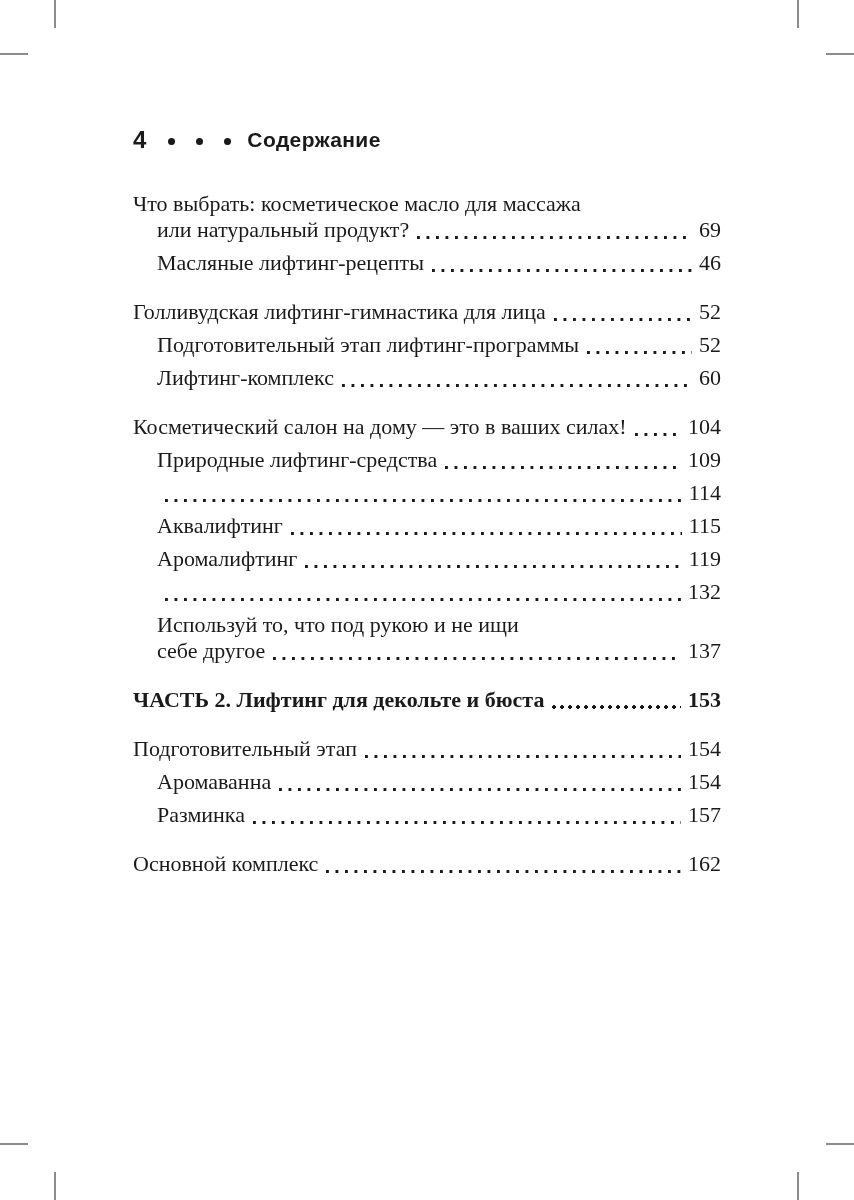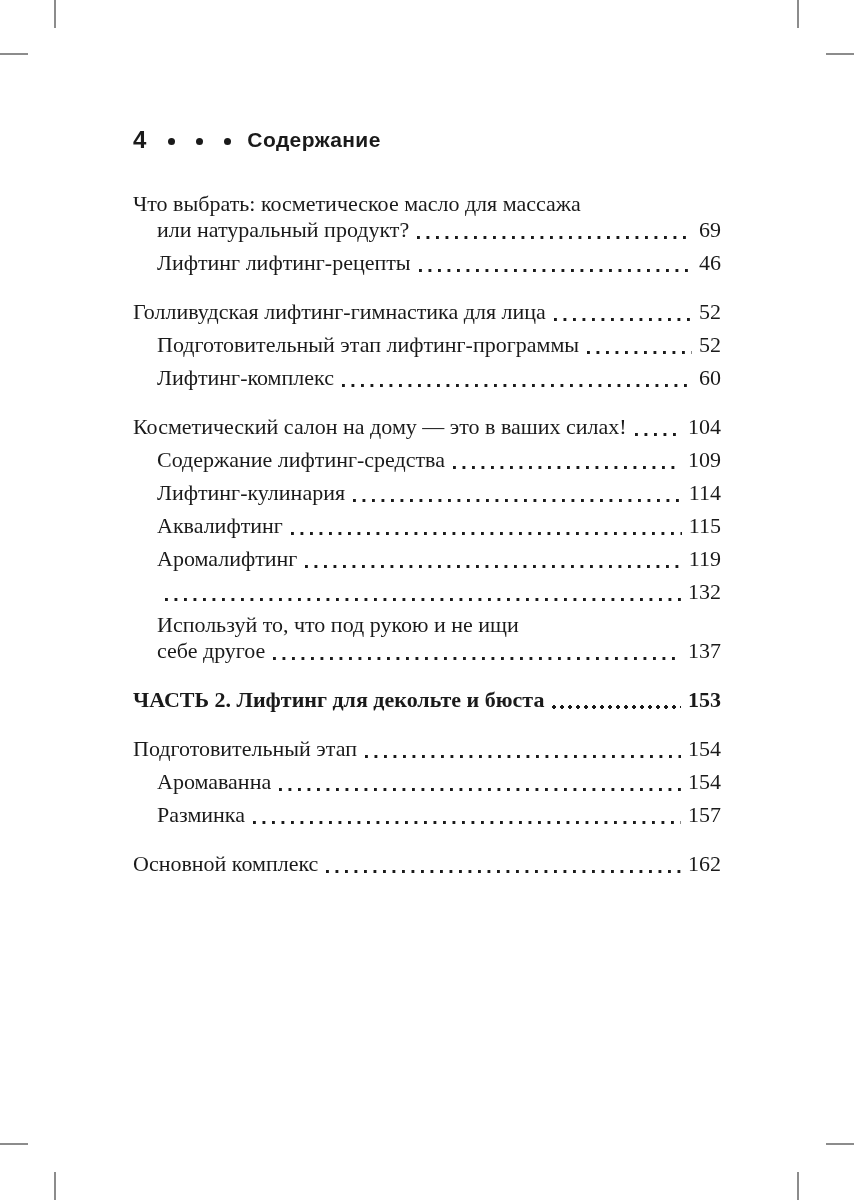--- a/index.html
+++ b/index.html
@@ -132,21 +132,21 @@
           <span class="t">Что выбрать: косметическое масло для массажа</span>
         </div>
         <div class="row ind1">
           <span class="t">или натуральный продукт?</span>
           <span class="leader"></span>
           <span class="pg">69</span>
         </div>
       </li>
       <li class="">
         <div class="row ind1">
-          <span class="t">Лифтинг лифтинг-рецепты</span>
+          <span class="t">Масляные лифтинг-рецепты</span>
           <span class="leader"></span>
           <span class="pg">46</span>
         </div>
       </li>
       <li class="gap">
         <div class="row ind0">
           <span class="t">Голливудская лифтинг-гимнастика для лица</span>
           <span class="leader"></span>
           <span class="pg">52</span>
         </div>
@@ -167,28 +167,27 @@
       </li>
       <li class="gap">
         <div class="row ind0">
           <span class="t">Косметический салон на дому — это в ваших силах!</span>
           <span class="leader"></span>
           <span class="pg">104</span>
         </div>
       </li>
       <li class="">
         <div class="row ind1">
-          <span class="t">Содержание лифтинг-средства</span>
+          <span class="t">Природные лифтинг-средства</span>
           <span class="leader"></span>
           <span class="pg">109</span>
         </div>
       </li>
       <li class="">
         <div class="row ind1">
-          <span class="t">Лифтинг-кулинария</span>
           <span class="leader"></span>
           <span class="pg">114</span>
         </div>
       </li>
       <li class="">
         <div class="row ind1">
           <span class="t">Аквалифтинг</span>
           <span class="leader"></span>
           <span class="pg">115</span>
         </div>

